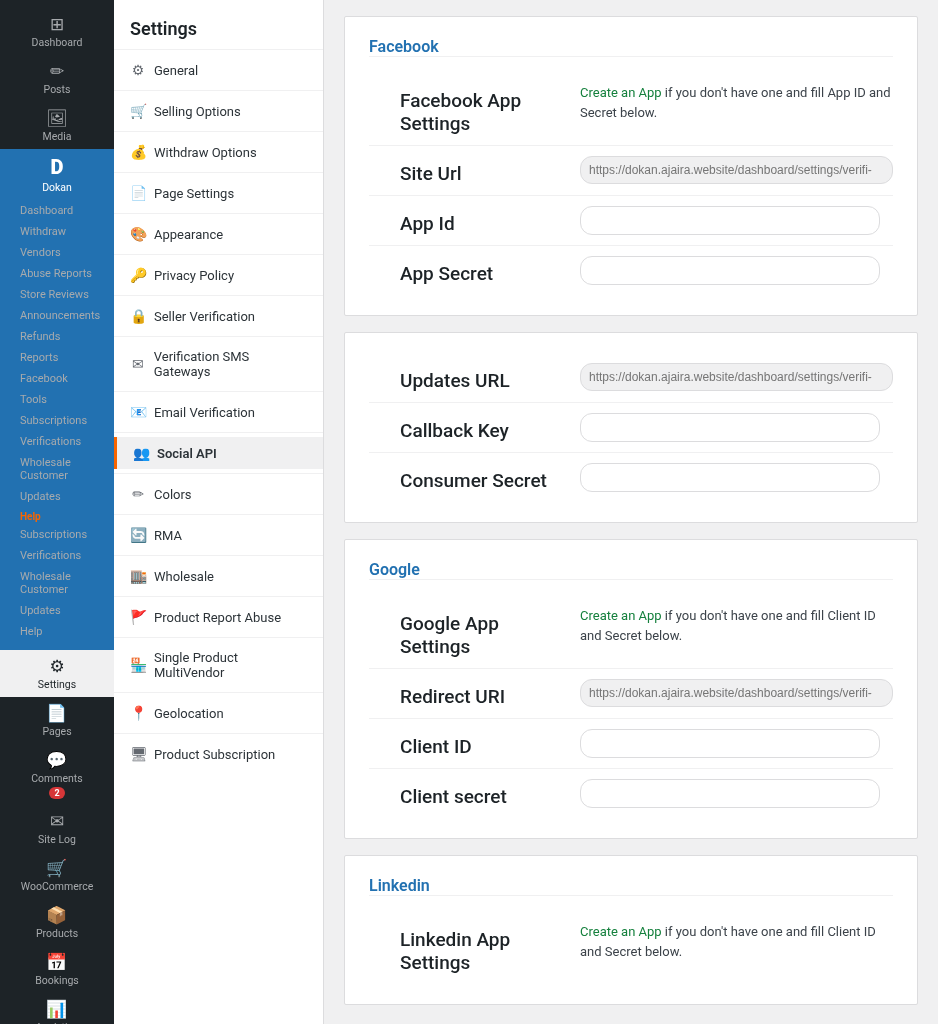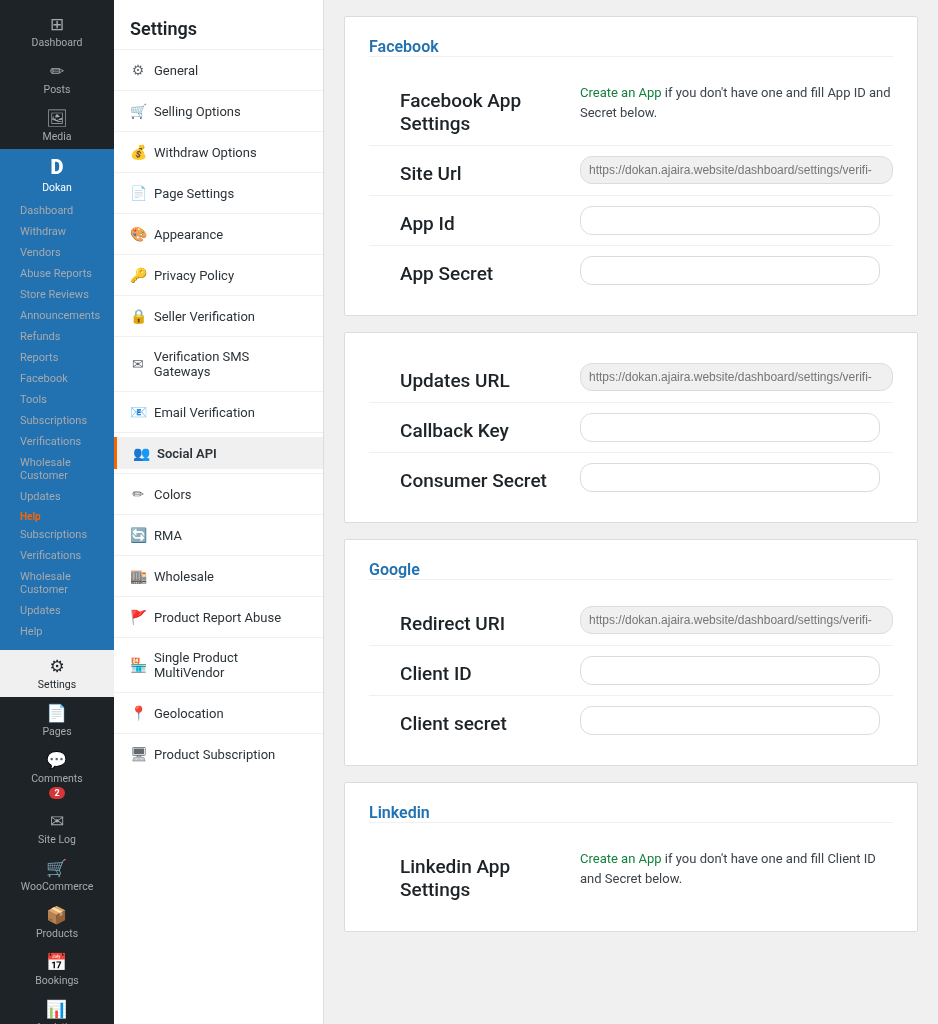--- a/index.html
+++ b/index.html
@@ -376,52 +376,60 @@
           <div class="form-label">Consumer Secret</div>
           <div class="form-control-wrap">
             <input type="text" class="form-input" value="" style="">
           </div>
         </div>
       </div>
 
       <div class="settings-panel">
         <div class="section-title">Google</div>
 
-
-        <div class="form-row">
-          <div class="form-label">Redirect URI</div>
-          <div class="form-control-wrap">
-            <input type="text" class="form-input form-input-readonly" readonly="" placeholder="https://dokan.ajaira.website/dashboard/settings/verifi-" style="">
-          </div>
-        </div>
-
-        <div class="form-row">
-          <div class="form-label">Client ID</div>
-          <div class="form-control-wrap">
-            <input type="text" class="form-input" value="" style="">
-          </div>
-        </div>
-
-        <div class="form-row">
-          <div class="form-label">Client secret</div>
-          <div class="form-control-wrap">
-            <input type="text" class="form-input" value="" style="">
-          </div>
-        </div>
-      </div>
-
-      <div class="settings-panel">
-        <div class="section-title">Linkedin</div>
-
-        <div class="form-row">
-          <div class="form-label">Linkedin App Settings</div>
+        <div class="form-row">
+          <div class="form-label">Google App Settings</div>
           <div class="form-control-wrap">
             <span class="form-text">
               <a href="#">Create an App</a> if you don't have one and fill Client ID and Secret below.
             </span>
           </div>
         </div>
 
+        <div class="form-row">
+          <div class="form-label">Redirect URI</div>
+          <div class="form-control-wrap">
+            <input type="text" class="form-input form-input-readonly" readonly="" placeholder="https://dokan.ajaira.website/dashboard/settings/verifi-" style="">
+          </div>
+        </div>
+
+        <div class="form-row">
+          <div class="form-label">Client ID</div>
+          <div class="form-control-wrap">
+            <input type="text" class="form-input" value="" style="">
+          </div>
+        </div>
+
+        <div class="form-row">
+          <div class="form-label">Client secret</div>
+          <div class="form-control-wrap">
+            <input type="text" class="form-input" value="" style="">
+          </div>
+        </div>
+      </div>
+
+      <div class="settings-panel">
+        <div class="section-title">Linkedin</div>
+
+        <div class="form-row">
+          <div class="form-label">Linkedin App Settings</div>
+          <div class="form-control-wrap">
+            <span class="form-text">
+              <a href="#">Create an App</a> if you don't have one and fill Client ID and Secret below.
+            </span>
+          </div>
+        </div>
+
       </div>
 
     </div>
   </div>
 </div>
 
 </body></html>

